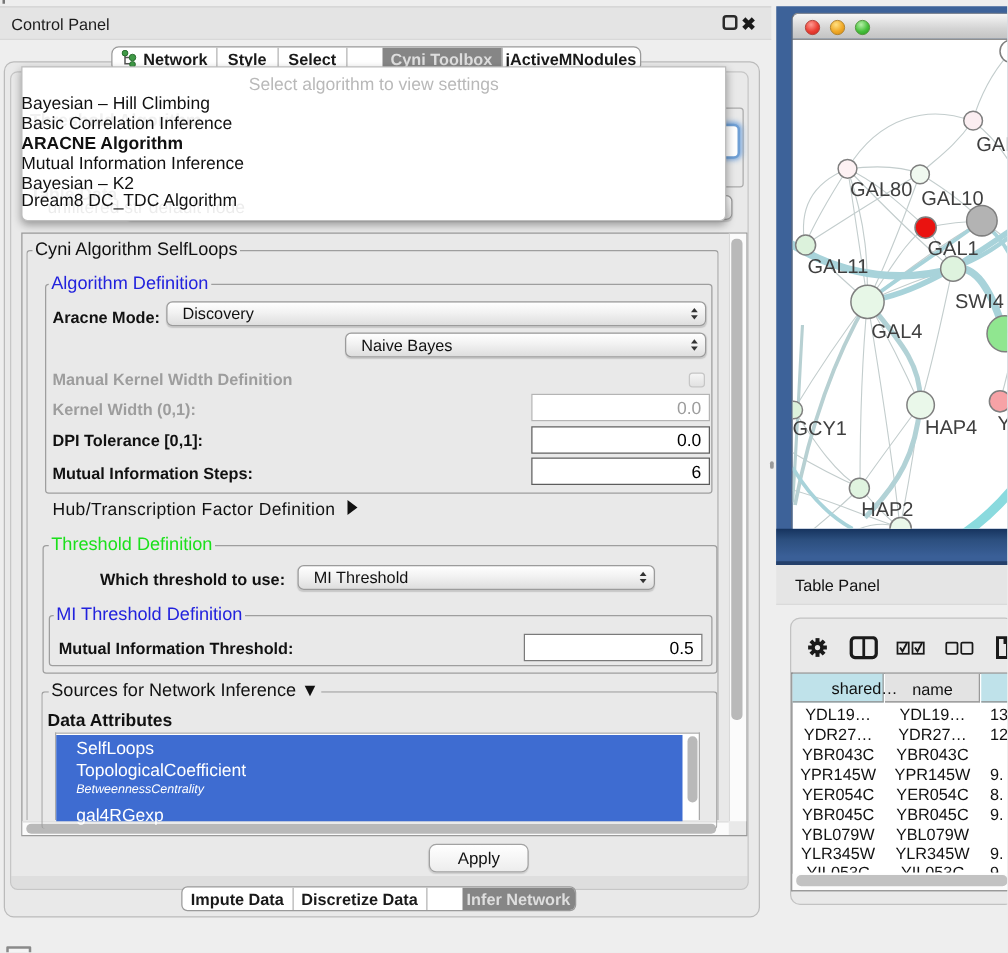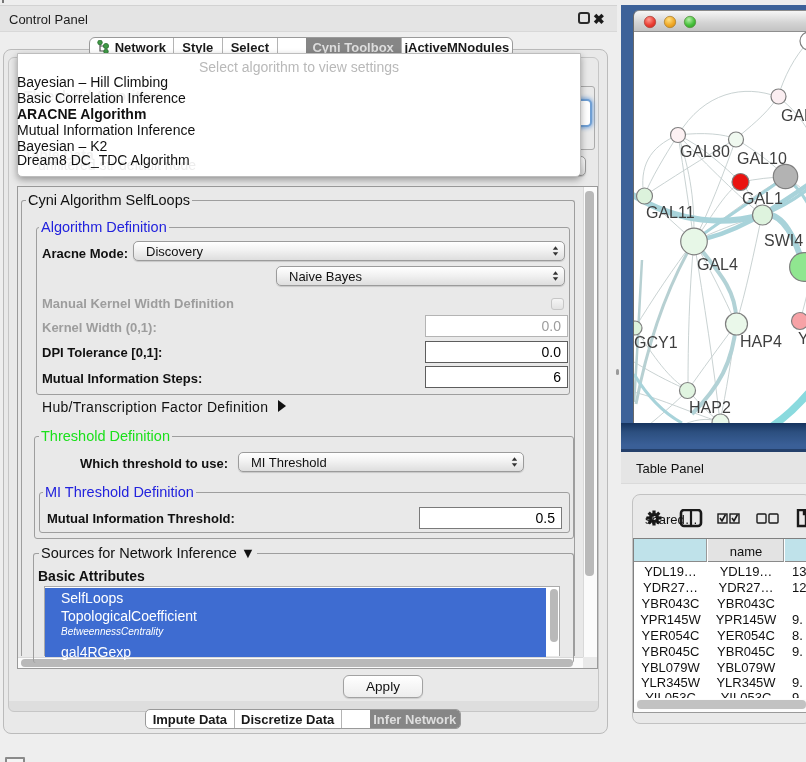--- a/index.html
+++ b/index.html
@@ -132,21 +132,21 @@
 
   <div class="grp" style="left:39px;top:492px;width:531px;height:41px;">
     <div class="grpt" style="color:#2222dd;left:3px;">MI Threshold Definition</div>
   </div>
   <div class="lbl b" style="left:47px;top:511px;">Mutual Information Threshold:</div>
   <div class="fld" style="left:419px;top:507px;width:143px;height:22px;border:1px solid #7a7a7a;color:#000;">0.5</div>
 
   <div class="grp" style="left:33px;top:553px;width:541px;height:110px;border-bottom:none;">
     <div class="grpt" style="left:5px;color:#111;">Sources for Network Inference ▼</div>
   </div>
-  <div class="lbl b" style="left:38px;top:568px;font-size:14px;">Basic Attributes</div>
+  <div class="lbl b" style="left:38px;top:568px;font-size:14px;">Data Attributes</div>
 
   <div class="abs" style="left:44px;top:586px;width:516px;height:70px;background:#fff;border:1px solid #aaa;border-bottom:none;"></div>
   <div class="abs" style="left:45px;top:588px;width:501px;height:69px;background:#3e6cd1;"></div>
   <div class="lbl" style="left:61px;top:590px;color:#fff;font-size:14px;">SelfLoops</div>
   <div class="lbl" style="left:61px;top:608px;color:#fff;font-size:14px;">TopologicalCoefficient</div>
   <div class="lbl" style="left:61px;top:626px;color:#fff;font-size:10px;font-style:italic;">BetweennessCentrality</div>
   <div class="lbl" style="left:61px;top:644px;color:#fff;font-size:14px;">gal4RGexp</div>
   <div class="sb" style="left:550px;top:589px;width:8px;height:53px;"></div>
 
   <div class="abs" style="left:343px;top:675px;width:80px;height:23px;border:1px solid #a2a2a2;border-radius:6px;
@@ -317,21 +317,21 @@
     </g>
 
     <path d="M152,1 L160,1 L160,17 L155,17 L152,17 Z M158,1 L158,5 L163,5" fill="none" stroke="#1a1a1a" stroke-width="2.4"></path>
   </svg>
 
   <div class="abs" style="left:633px;top:538px;width:173px;height:175px;background:#fff;border:1px solid #808080;border-right:none;"></div>
 
   <div class="abs" style="left:634px;top:539px;width:73px;height:23px;background:#bfe2ea;border-right:1px solid #9a9a9a;border-bottom:1px solid #8a8a8a;"></div>
   <div class="abs" style="left:708px;top:539px;width:76px;height:23px;background:#e3e3e3;border-right:1px solid #9a9a9a;border-bottom:1px solid #8a8a8a;"></div>
   <div class="abs" style="left:785px;top:539px;width:21px;height:23px;background:#bfe2ea;border-bottom:1px solid #8a8a8a;"></div>
-  <div class="lbl" style="left:645px;top:512px;width:73px;text-align:left;">shared…</div>
+  <div class="lbl" style="left:645px;top:543px;width:73px;text-align:right;">shared…</div>
   <div class="lbl" style="left:708px;top:544px;width:76px;text-align:center;">name</div>
 
   <div class="lbl" style="left:634px;top:564px;width:73px;text-align:center;">YDL19…</div>
   <div class="lbl" style="left:708px;top:564px;width:76px;text-align:center;">YDL19…</div>
   <div class="lbl" style="left:792px;top:564px;">13</div>
   <div class="lbl" style="left:634px;top:580px;width:73px;text-align:center;">YDR27…</div>
   <div class="lbl" style="left:708px;top:580px;width:76px;text-align:center;">YDR27…</div>
   <div class="lbl" style="left:792px;top:580px;">12</div>
   <div class="lbl" style="left:634px;top:596px;width:73px;text-align:center;">YBR043C</div>
   <div class="lbl" style="left:708px;top:596px;width:76px;text-align:center;">YBR043C</div>

